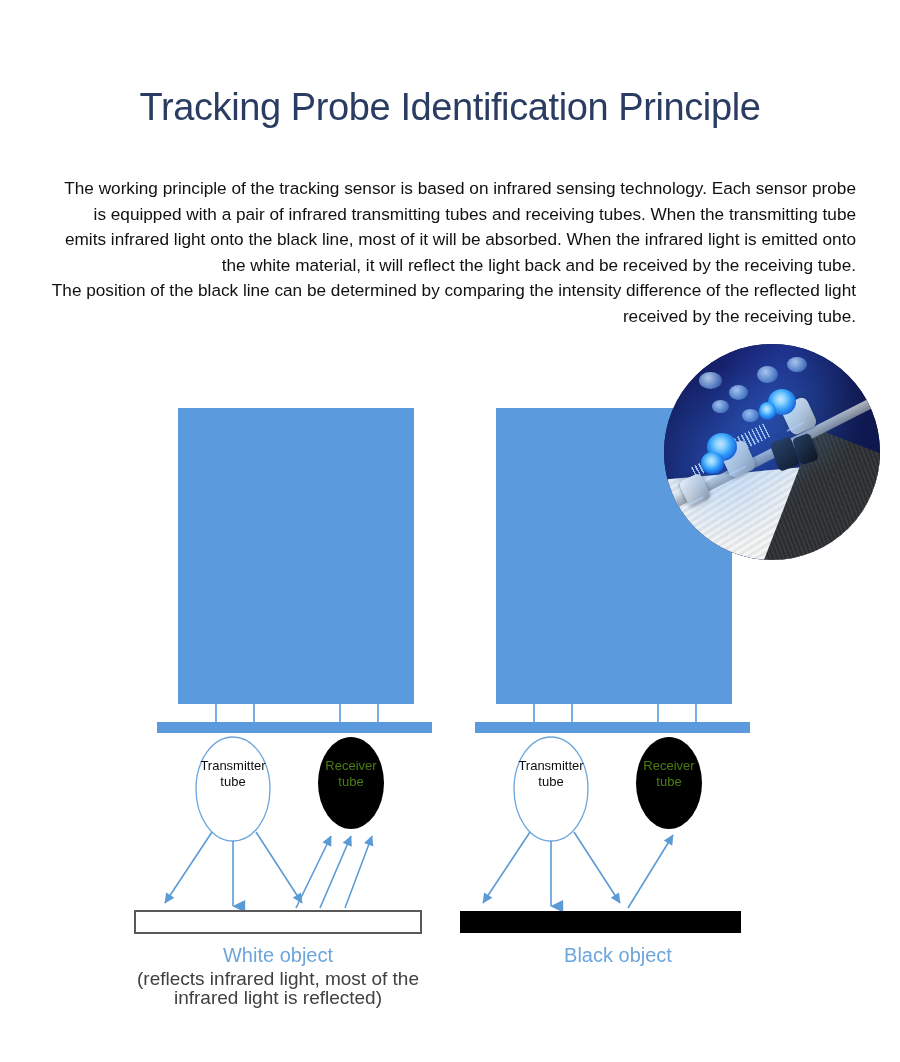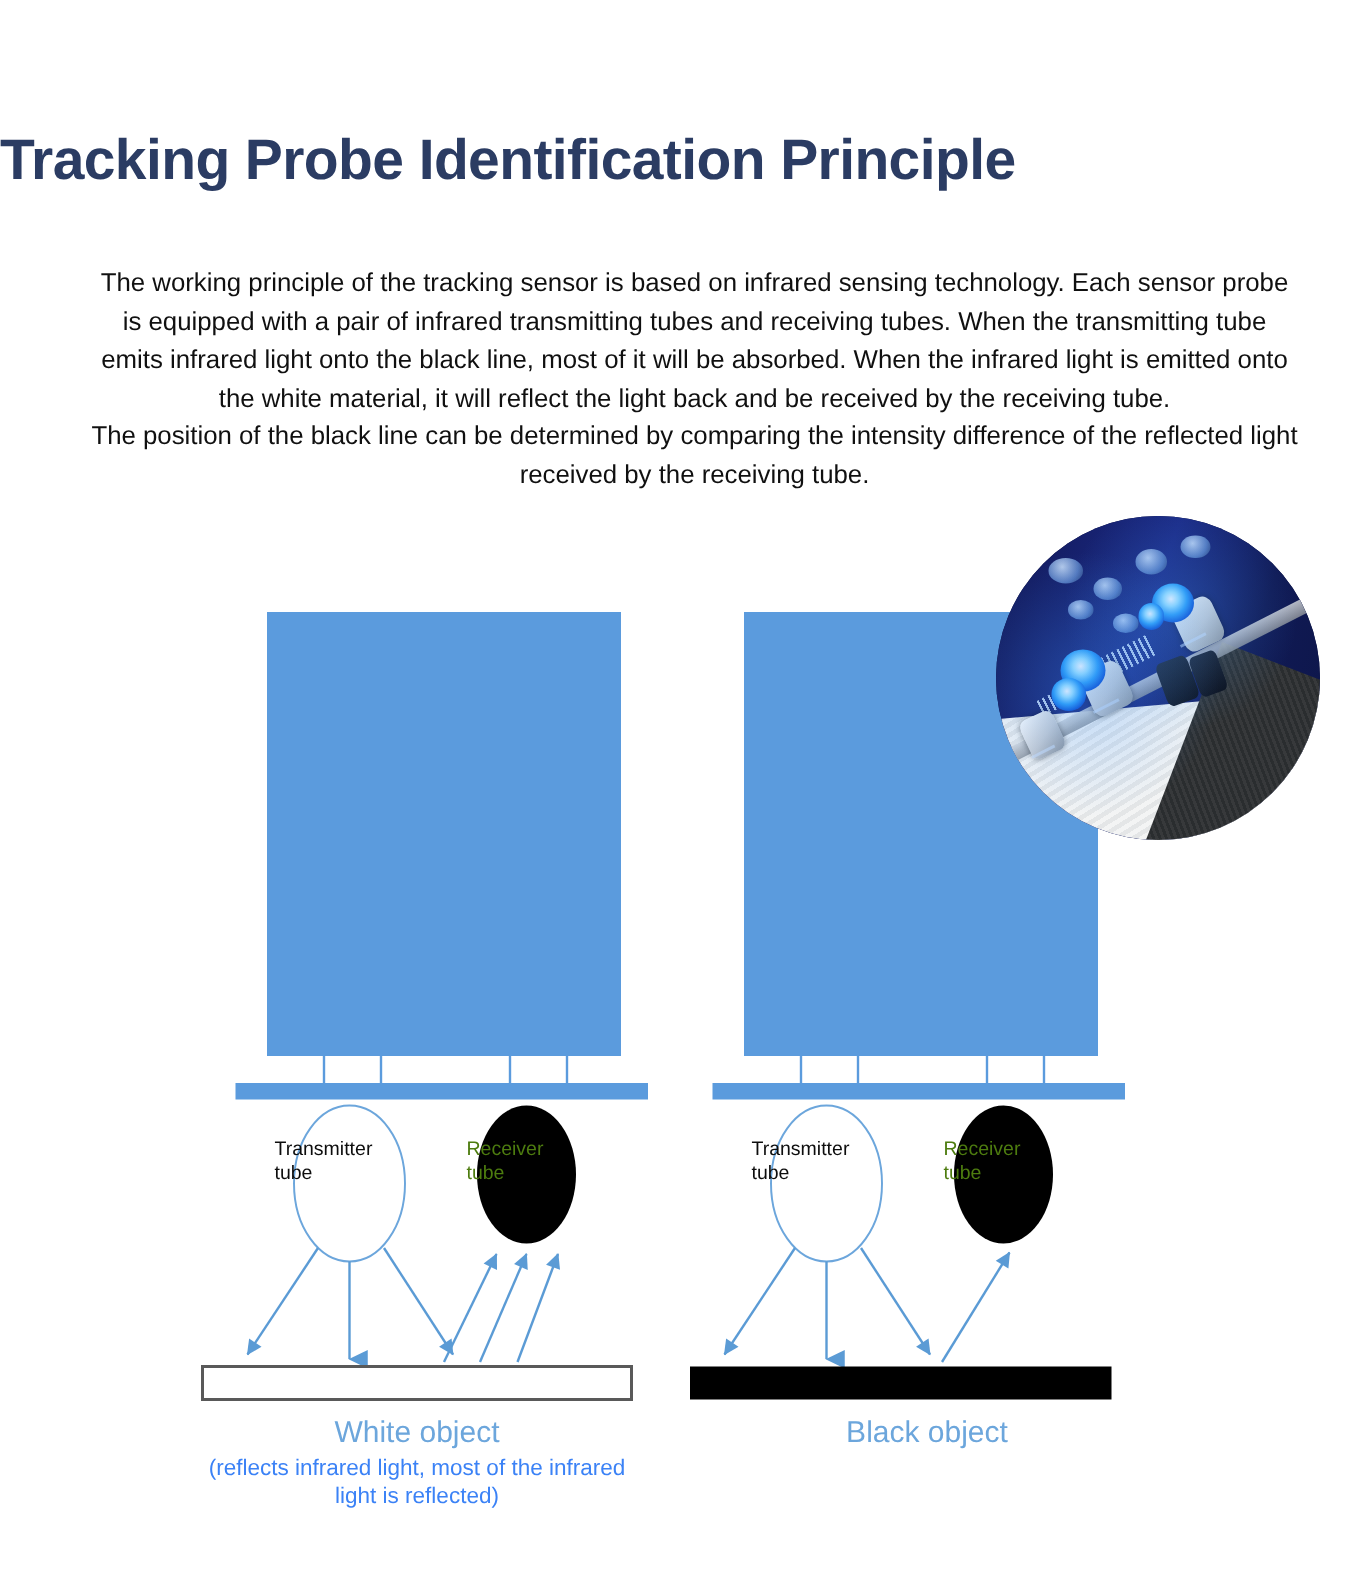--- a/index.html
+++ b/index.html
@@ -8,33 +8,34 @@
     background:#ffffff;
     font-family:"Liberation Sans","DejaVu Sans",sans-serif;
     overflow:hidden;
     position:relative;
   }
   .page{position:relative;width:900px;height:1062px;}
 
   
   .title{
     position:absolute;left:0;top:86px;width:900px;
+    text-align:center;
     font-size:38px;
-    font-weight:bold;
+    font-weight:normal;
     letter-spacing:-0.4px;
     color:#2b3c63;
     font-family:"Liberation Sans","DejaVu Sans",sans-serif;
   }
 
   .body-text{
-    position:absolute;left:60px;top:176px;width:806px;
+    position:absolute;left:50px;top:176px;width:806px;
     font-size:17.2px;
     line-height:25.5px;
     color:#101010;
-    text-align:center;
+    text-align:right;
   }
   .body-text p{margin:0;}
 
   
   .diagram{position:absolute;left:0;top:0;width:900px;height:1062px;}
   .svg-layer{position:absolute;left:0;top:0;}
 
   
   .photo-circle{
     position:absolute;
@@ -109,40 +110,41 @@
   .photo-glow{
     position:absolute;inset:0;
     background:radial-gradient(circle at 28% 52%,rgba(60,150,255,.30),rgba(0,0,0,0) 46%),
                radial-gradient(circle at 57% 30%,rgba(70,160,255,.28),rgba(0,0,0,0) 40%);
     pointer-events:none;
   }
 
   
   .tube-label{
     position:absolute;
+    text-align:center;
     font-size:13px;
     line-height:15.5px;
     font-family:"Liberation Sans","DejaVu Sans",sans-serif;
   }
   .tube-label.dark{color:#0d0d0d;}
   .tube-label.light{color:#4d7c0f;}
 
   .caption-main{
     position:absolute;
     text-align:center;
     font-size:20px;
     color:#6ca6dc;
     font-family:"Liberation Sans","DejaVu Sans",sans-serif;
   }
   .caption-sub{
     position:absolute;
     text-align:center;
-    font-size:15px;
+    font-size:19px;
     line-height:19px;
-    color:#3b82f6;
+    color:#404040;
     font-family:"Liberation Sans","DejaVu Sans",sans-serif;
   }
 </style>
 </head>
 <body>
 
 <div class="page">
 
   <div class="title">Tracking Probe Identification Principle</div>
 

